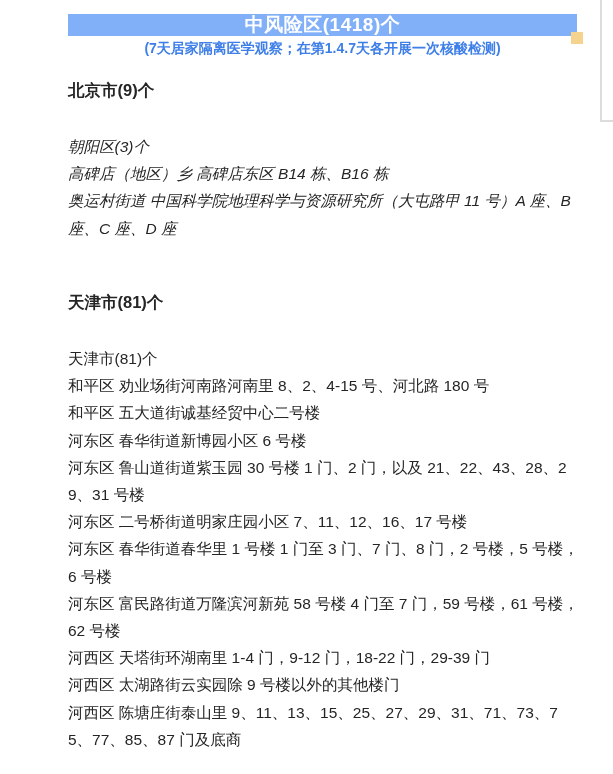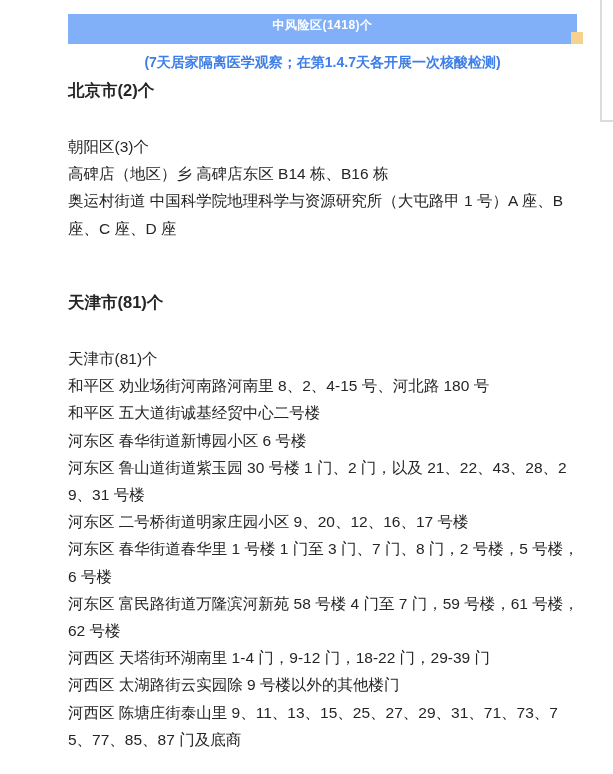--- a/index.html
+++ b/index.html
@@ -15,25 +15,25 @@
     position: relative;
     width: 613px;
     height: 774px;
     background: #ffffff;
   }
   .banner {
     position: absolute;
     left: 68px;
     top: 14px;
     width: 509px;
-    height: 30px;
+    height: 22px;
     line-height: 22px;
     background: #81b0f8;
     color: #ffffff;
-    font-size: 12px;
+    font-size: 19px;
     font-weight: bold;
     text-align: center;
     letter-spacing: 0.5px;
   }
   .corner-handle {
     position: absolute;
     left: 571px;
     top: 32px;
     width: 12px;
     height: 12px;
@@ -51,21 +51,21 @@
     position: absolute;
     left: 600px;
     top: 120px;
     width: 13px;
     height: 2px;
     background: #dcdcdc;
   }
   .subtitle {
     position: absolute;
     left: 68px;
-    top: 52px;
+    top: 38px;
     width: 509px;
     text-align: center;
     color: #3d7ee8;
     font-size: 14px;
     font-weight: bold;
     line-height: 20px;
   }
   .city-header {
     position: absolute;
     left: 68px;
@@ -78,57 +78,57 @@
   .city-header.first { top: 78px; }
   .city-header.second { top: 290px; }
   .entries {
     position: absolute;
     left: 68px;
     width: 512px;
     font-size: 15.5px;
     color: #252525;
     line-height: 27.2px;
   }
-  .entries.group-1 { top: 133px; }
+  .entries.group-1 { top: 133px; font-style: italic; }
   .entries.group-2 { top: 345px; }
   .entries p {
     margin: 0;
     padding: 0;
     word-break: break-all;
   }
 </style>
 </head>
 <body>
 
 <div class="page">
 
   <div class="banner">中风险区(1418)个</div>
   <div class="corner-handle"></div>
   <div class="edge-v"></div>
   <div class="edge-h"></div>
 
   <div class="subtitle">(7天居家隔离医学观察；在第1.4.7天各开展一次核酸检测)</div>
 
-  <div class="city-header first">北京市(2)个</div>
+  <div class="city-header first">北京市(9)个</div>
 
   <div class="entries group-1">
     <p>朝阳区(3)个</p>
     <p>高碑店（地区）乡 高碑店东区 B14 栋、B16 栋</p>
-    <p>奥运村街道 中国科学院地理科学与资源研究所（大屯路甲 1 号）A 座、B 座、C 座、D 座</p>
+    <p>奥运村街道 中国科学院地理科学与资源研究所（大屯路甲 11 号）A 座、B 座、C 座、D 座</p>
   </div>
 
   <div class="city-header second">天津市(81)个</div>
 
   <div class="entries group-2">
     <p>天津市(81)个</p>
     <p>和平区 劝业场街河南路河南里 8、2、4-15 号、河北路 180 号</p>
     <p>和平区 五大道街诚基经贸中心二号楼</p>
     <p>河东区 春华街道新博园小区 6 号楼</p>
     <p>河东区 鲁山道街道紫玉园 30 号楼 1 门、2 门，以及 21、22、43、28、29、31 号楼</p>
-    <p>河东区 二号桥街道明家庄园小区 9、20、12、16、17 号楼</p>
+    <p>河东区 二号桥街道明家庄园小区 7、11、12、16、17 号楼</p>
     <p>河东区 春华街道春华里 1 号楼 1 门至 3 门、7 门、8 门，2 号楼，5 号楼，6 号楼</p>
     <p>河东区 富民路街道万隆滨河新苑 58 号楼 4 门至 7 门，59 号楼，61 号楼，62 号楼</p>
     <p>河西区 天塔街环湖南里 1-4 门，9-12 门，18-22 门，29-39 门</p>
     <p>河西区 太湖路街云实园除 9 号楼以外的其他楼门</p>
     <p>河西区 陈塘庄街泰山里 9、11、13、15、25、27、29、31、71、73、75、77、85、87 门及底商</p>
   </div>
 
 </div>
 
 </body></html>

